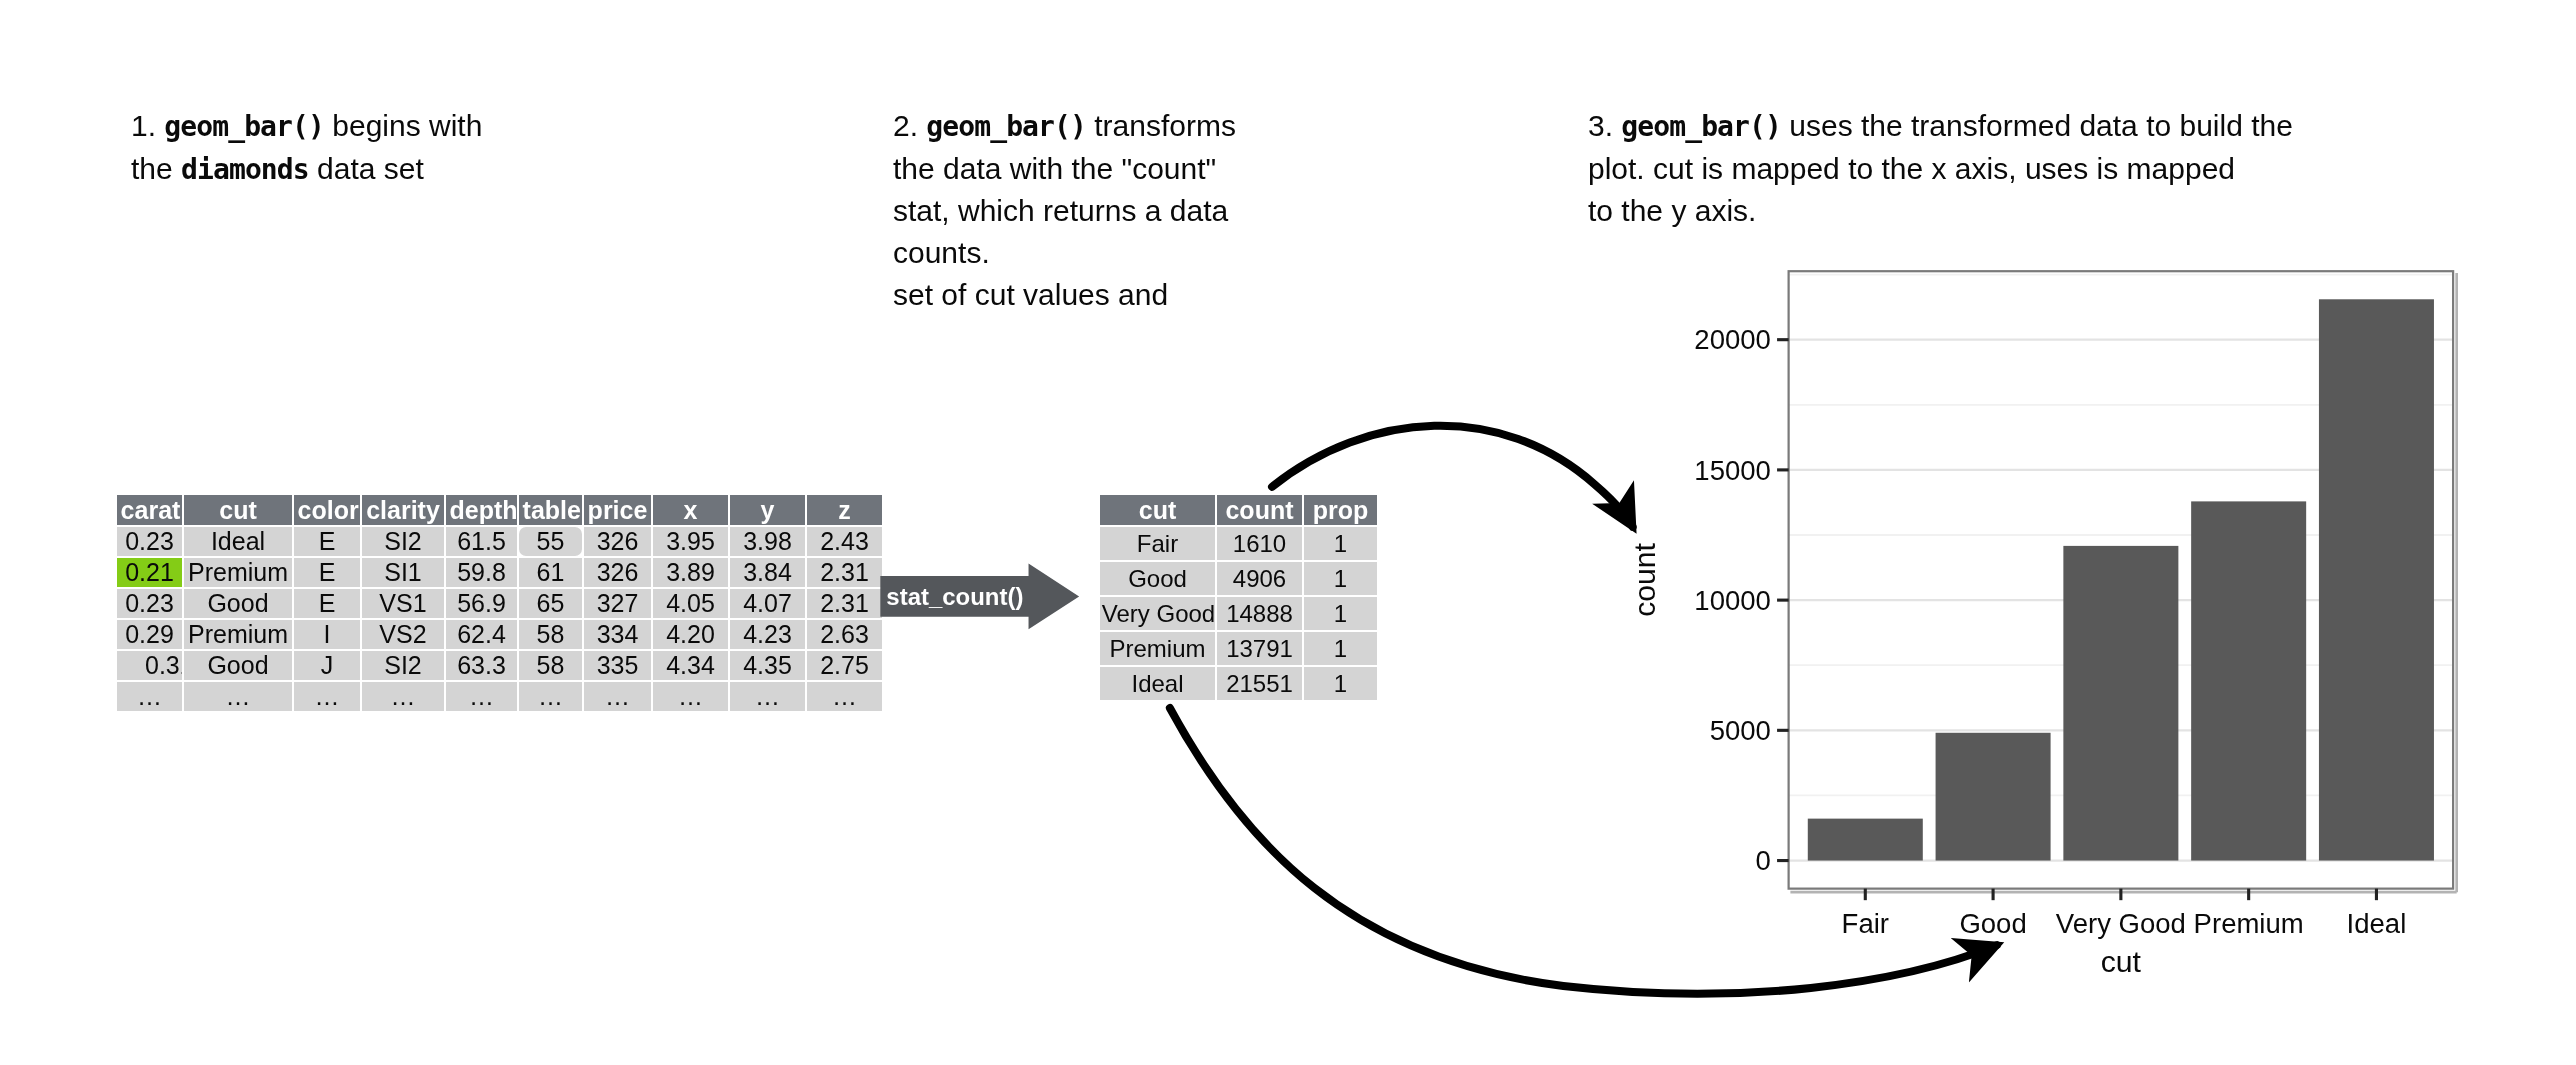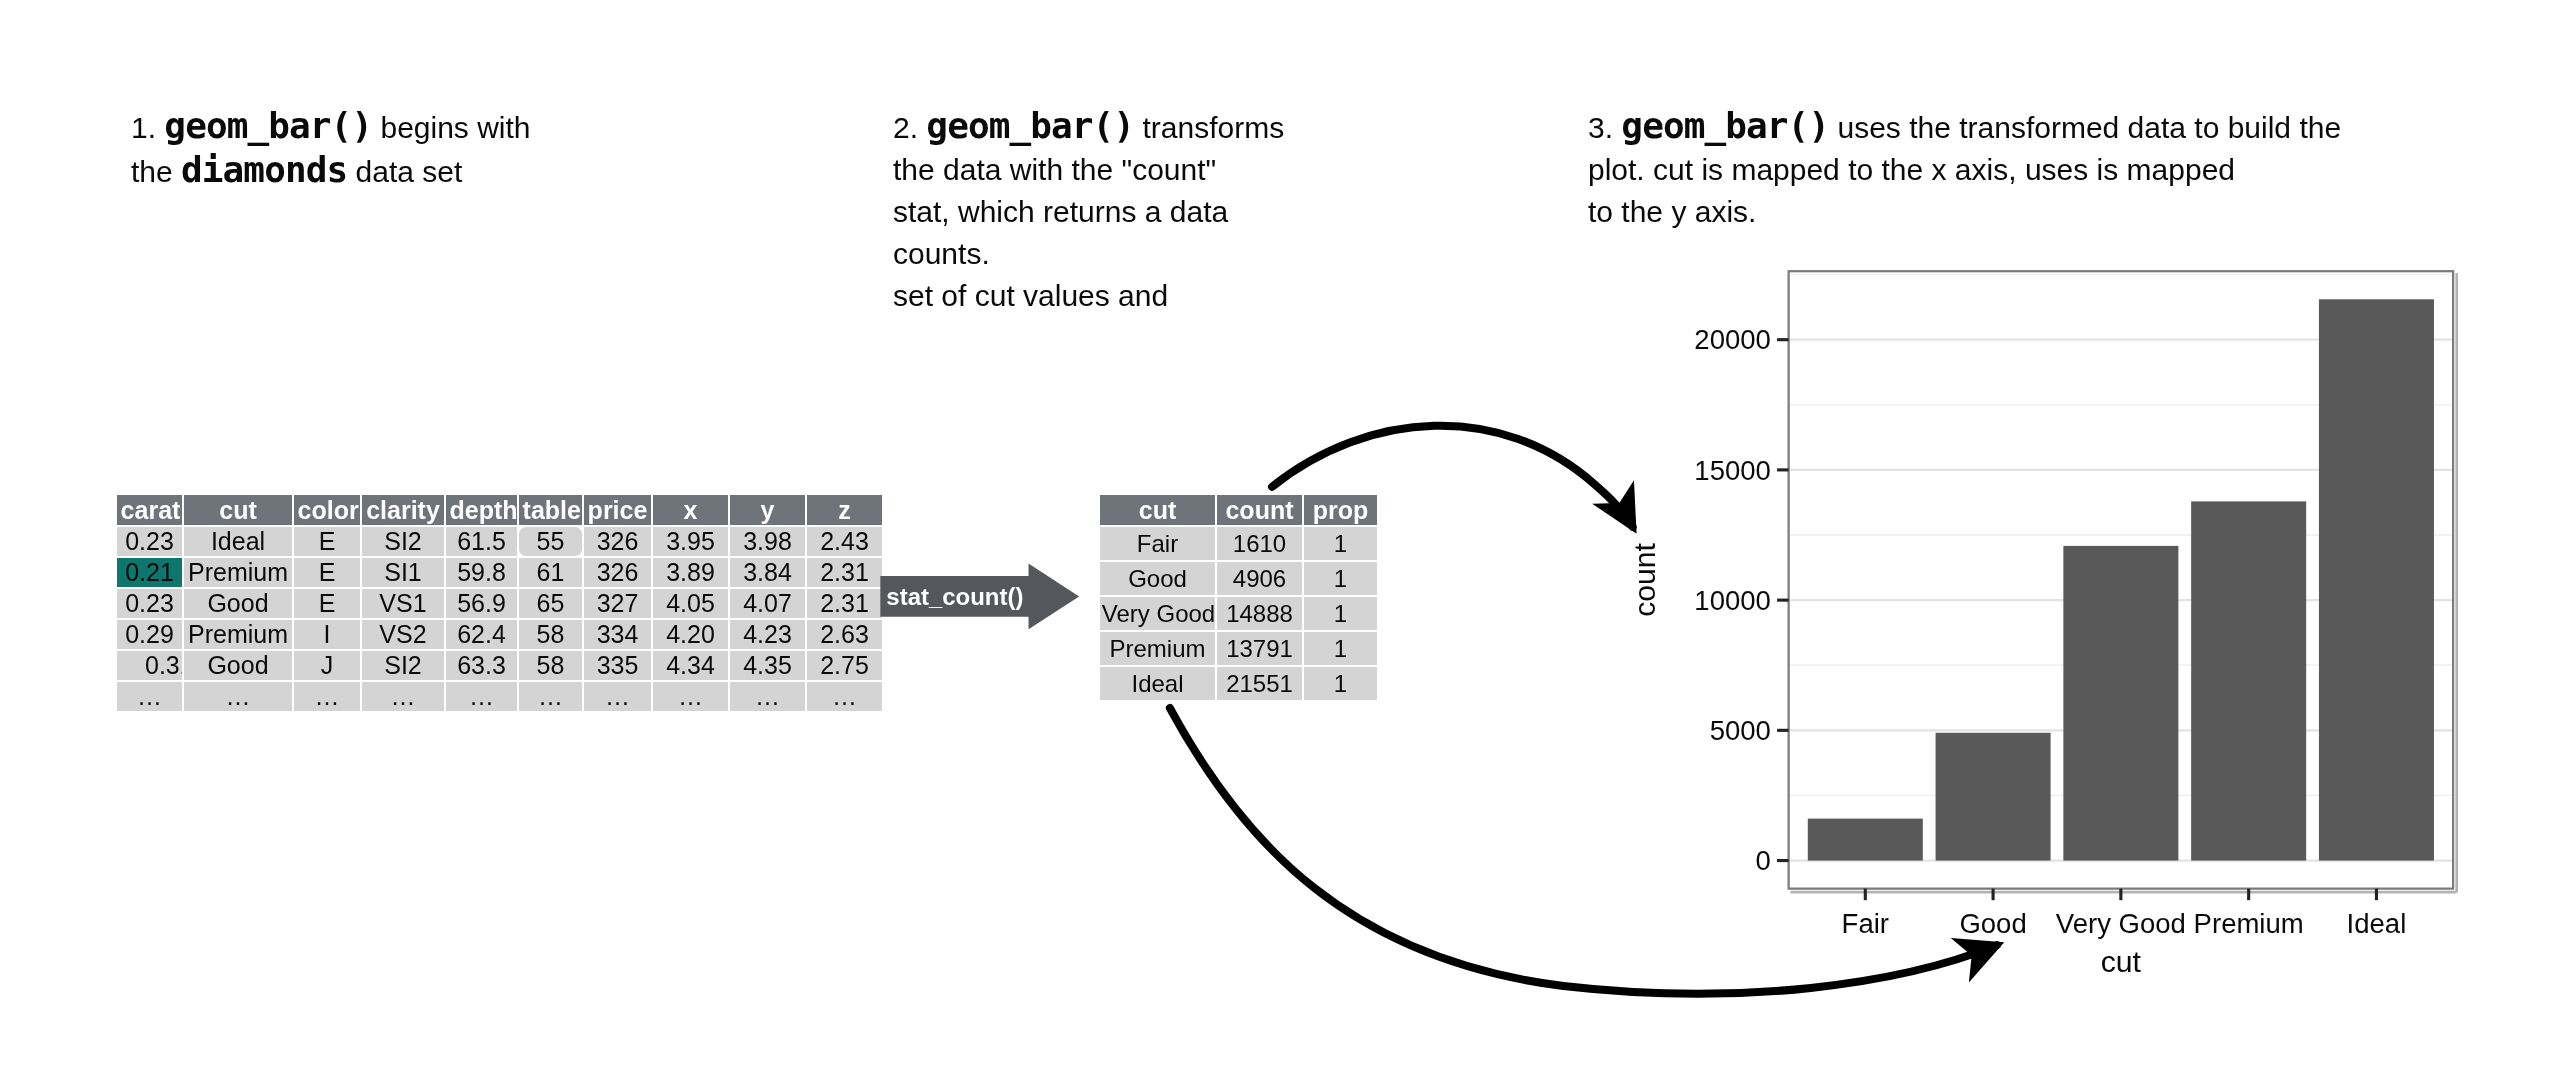--- a/index.html
+++ b/index.html
@@ -6,21 +6,21 @@
   body{
     width:2576px;height:1066px;position:relative;background:#ffffff;
     font-family:"Liberation Sans", sans-serif;color:#111;overflow:hidden;
   }
   .annotation{
     position:absolute;font-size:30px;line-height:42px;color:#0a0a0a;
     padding-left:41px;
   }
   .annotation .line{text-indent:-41px;}
   .annotation .code{
-    font-family:"DejaVu Sans Mono", monospace;font-weight:bold;font-size:36px;
+    font-family:"DejaVu Sans Mono", monospace;font-weight:bold;font-size:28px;
     letter-spacing:-0.9px;
   }
   table.datatable{
     position:absolute;border-collapse:separate;border-spacing:2.7px;
     background:#ffffff;table-layout:fixed;
   }
   table.datatable th{
     background:#6f747b;color:#ffffff;font-weight:bold;font-size:25px;
     text-align:center;padding:0 3.6px;
   }
@@ -89,21 +89,21 @@
         <td style="background: rgb(212, 212, 212);">E</td>
         <td style="background: rgb(212, 212, 212);">SI2</td>
         <td style="background: rgb(212, 212, 212);">61.5</td>
         <td style="background: rgb(212, 212, 212); border-radius: 7px;">55</td>
         <td style="background: rgb(212, 212, 212);">326</td>
         <td style="background: rgb(212, 212, 212);">3.95</td>
         <td style="background: rgb(212, 212, 212);">3.98</td>
         <td style="background: rgb(212, 212, 212);">2.43</td>
       </tr>
       <tr>
-        <td style="background: #0f766e; margin-left: 44px;">0.21</td>
+        <td style="background: #84cc16; margin-left: 44px;">0.21</td>
         <td style="background: rgb(212, 212, 212);">Premium</td>
         <td style="background: rgb(212, 212, 212);">E</td>
         <td style="background: rgb(212, 212, 212);">SI1</td>
         <td style="background: rgb(212, 212, 212);">59.8</td>
         <td style="background: rgb(212, 212, 212);">61</td>
         <td style="background: rgb(212, 212, 212);">326</td>
         <td style="background: rgb(212, 212, 212); margin-left: 12px;">3.89</td>
         <td style="background: rgb(212, 212, 212);">3.84</td>
         <td style="background: rgb(212, 212, 212);">2.31</td>
       </tr>

